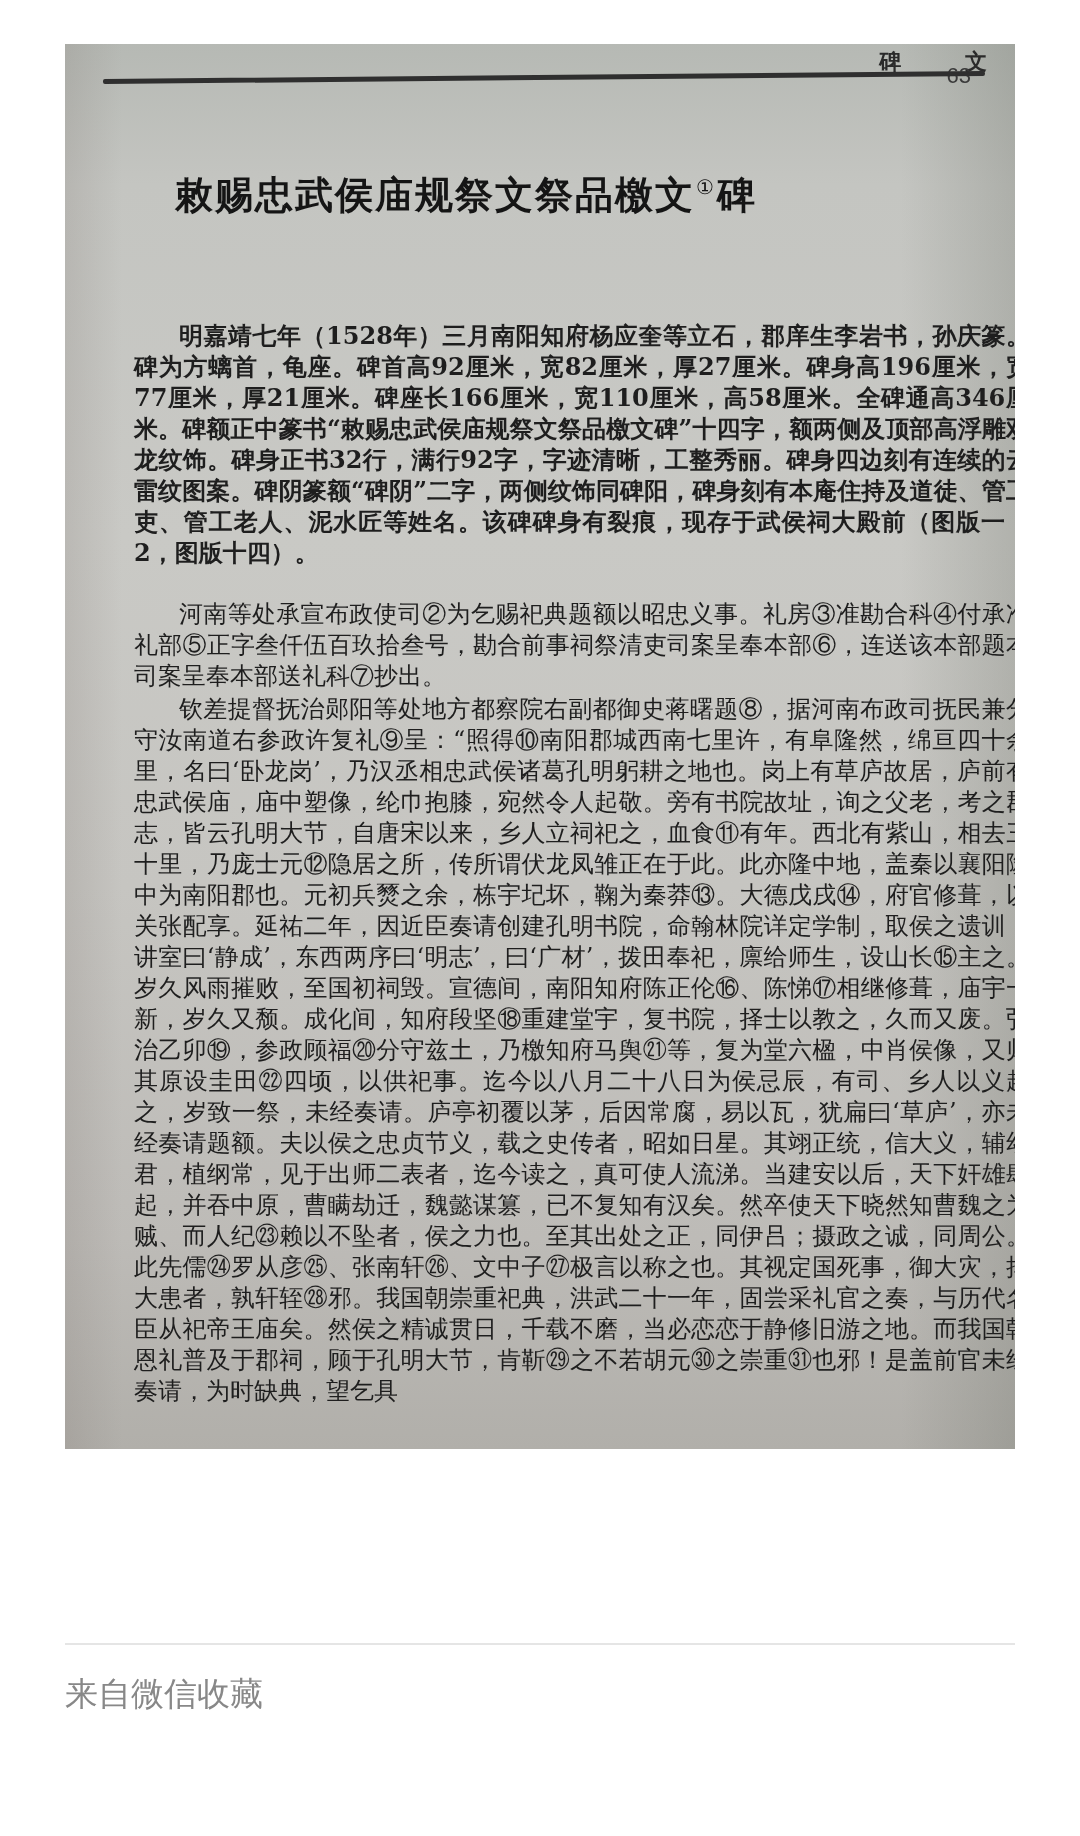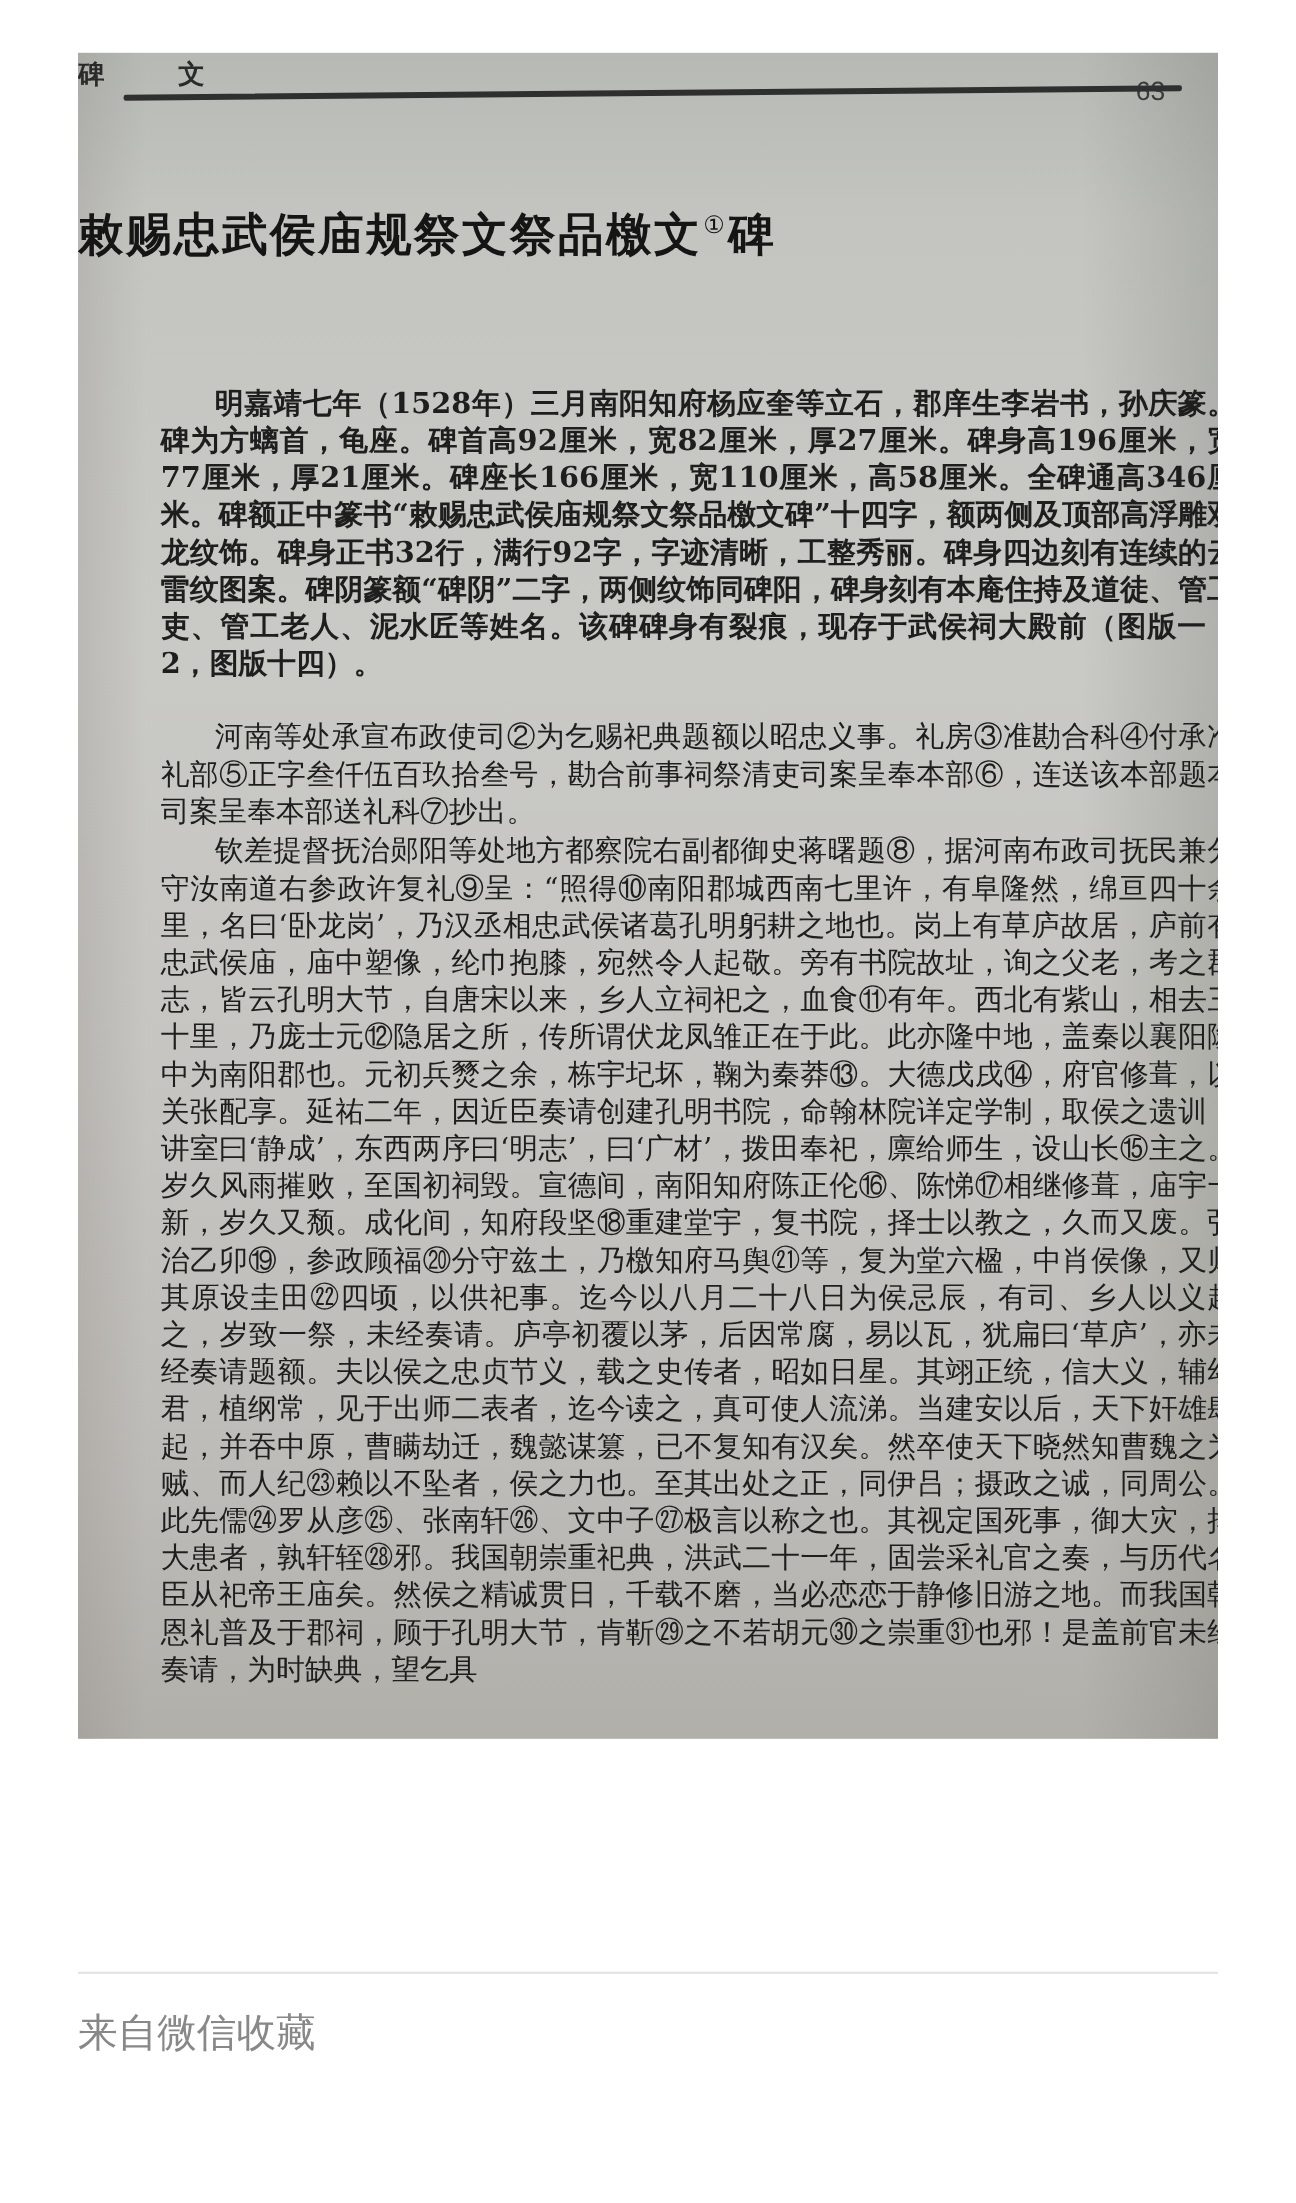--- a/index.html
+++ b/index.html
@@ -9,34 +9,34 @@
   }
   .photo {
     position: absolute; left: 65px; top: 44px; width: 950px; height: 1405px;
     background:
       linear-gradient(90deg, rgba(120,110,105,0.18) 0%, rgba(0,0,0,0) 6%, rgba(0,0,0,0) 88%, rgba(90,95,85,0.22) 100%),
       linear-gradient(180deg, #b6b9b4 0%, #c4c5c1 10%, #c9c9c5 35%, #c6c5c1 60%, #bdbbb7 85%, #b1afaa 100%);
     overflow: hidden;
     color: #1b1b1b;
   }
   .running-head {
-    position: absolute; left: 0; width: 950px; top: 3px; text-align: left;
-    font-size: 22px; font-weight: bold; letter-spacing: 28px; color: #2a2a2a; font-family: Liberation Serif, serif;
+    position: absolute; left: 0; width: 950px; top: 3px; text-align: right;
+    font-size: 22px; font-weight: bold; letter-spacing: 28px; color: #2a2a2a;
   }
   .page-num {
     position: absolute; right: 44px; top: -2px; font-size: 22px; color: #3a3a3a;
     font-family: "Liberation Sans", sans-serif;
     margin-top: 21px;
   }
   .rule {
     position: absolute; left: 38px; top: 35px; width: 882px; height: 5px; background: #2f2f2f;
     transform: rotate(-0.52deg); transform-origin: left center; border-radius: 2px;
   }
   .title {
-    position: absolute; left: 0; width: 802px; top: 126px; 
+    position: absolute; left: 0; width: 802px; top: 126px; text-align: center;
     font-size: 38px; font-weight: bold; letter-spacing: 2px; color: #151515;
   }
   .title sup { font-size: 20px; font-weight: normal; vertical-align: 14px; margin: 0 1px; }
   .byline {
     position: absolute; left: 0; width: 950px; top: 207px; text-align: center;
     font-size: 17px; font-weight: bold; letter-spacing: 3px; color: #222;
   }
   .para {
     position: absolute; left: 29px; width: 896px;
     font-size: 24px; line-height: 31px; text-indent: 45px; text-align: justify;

